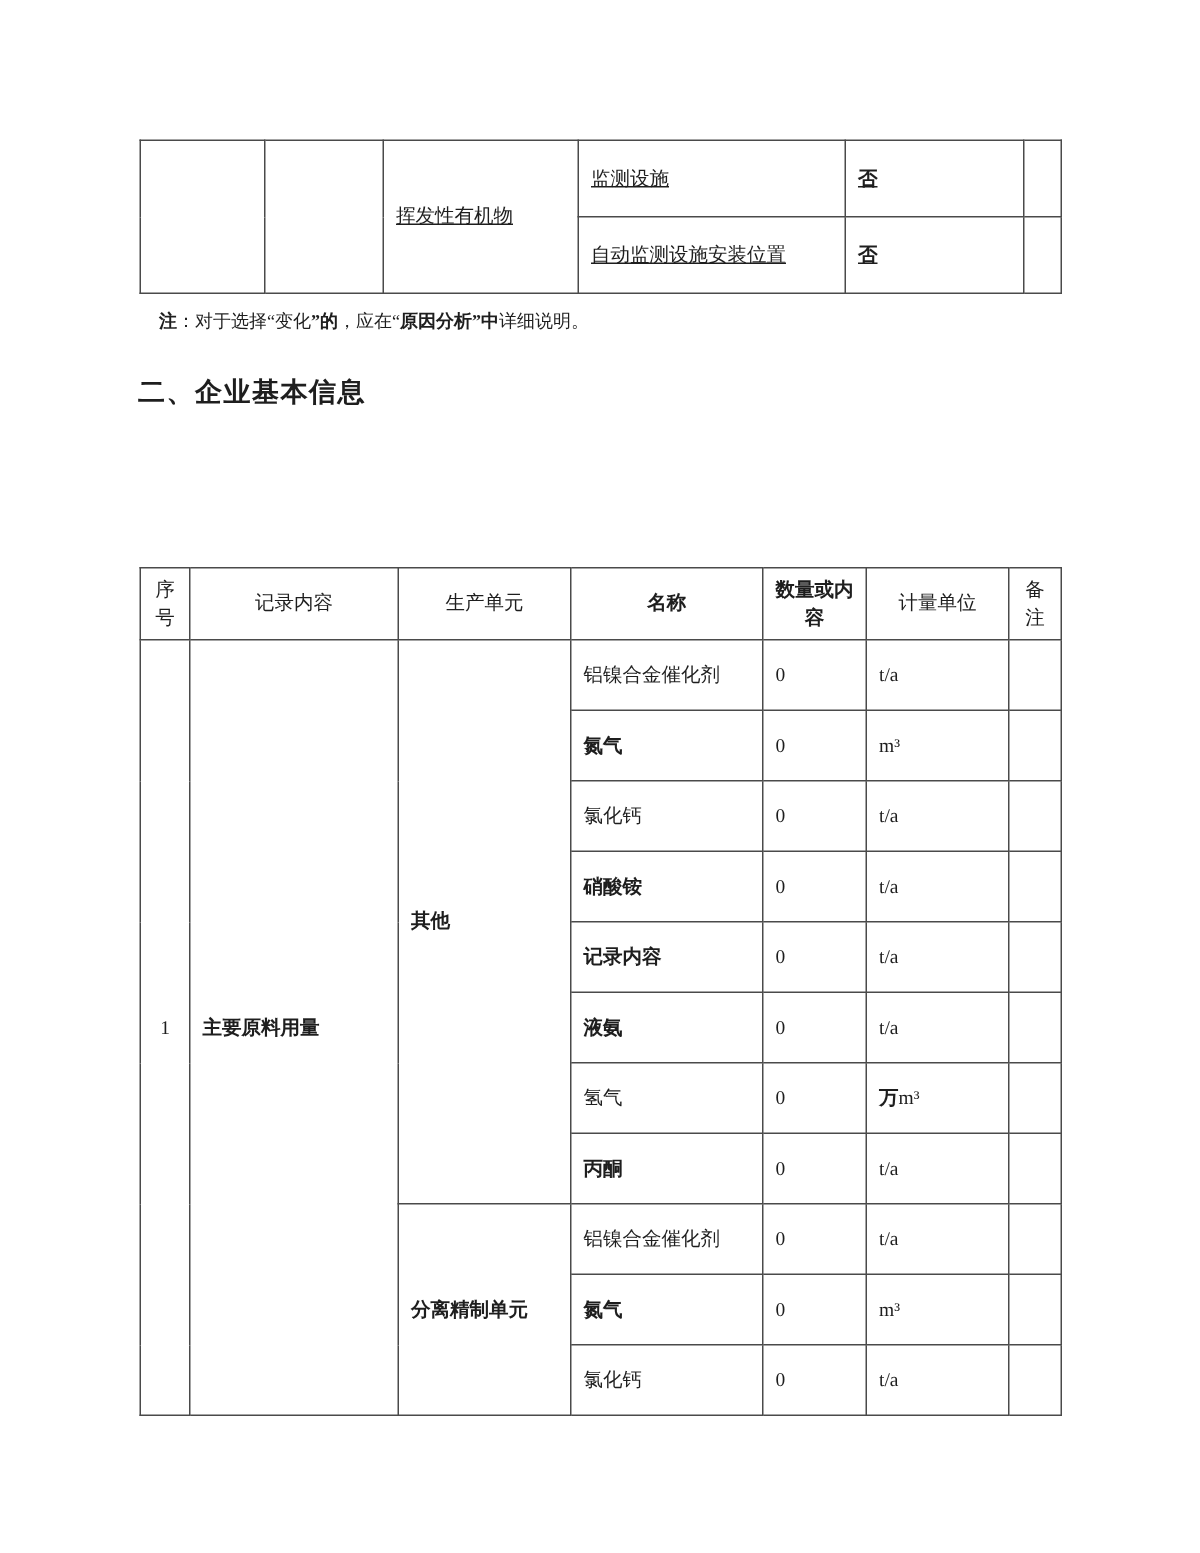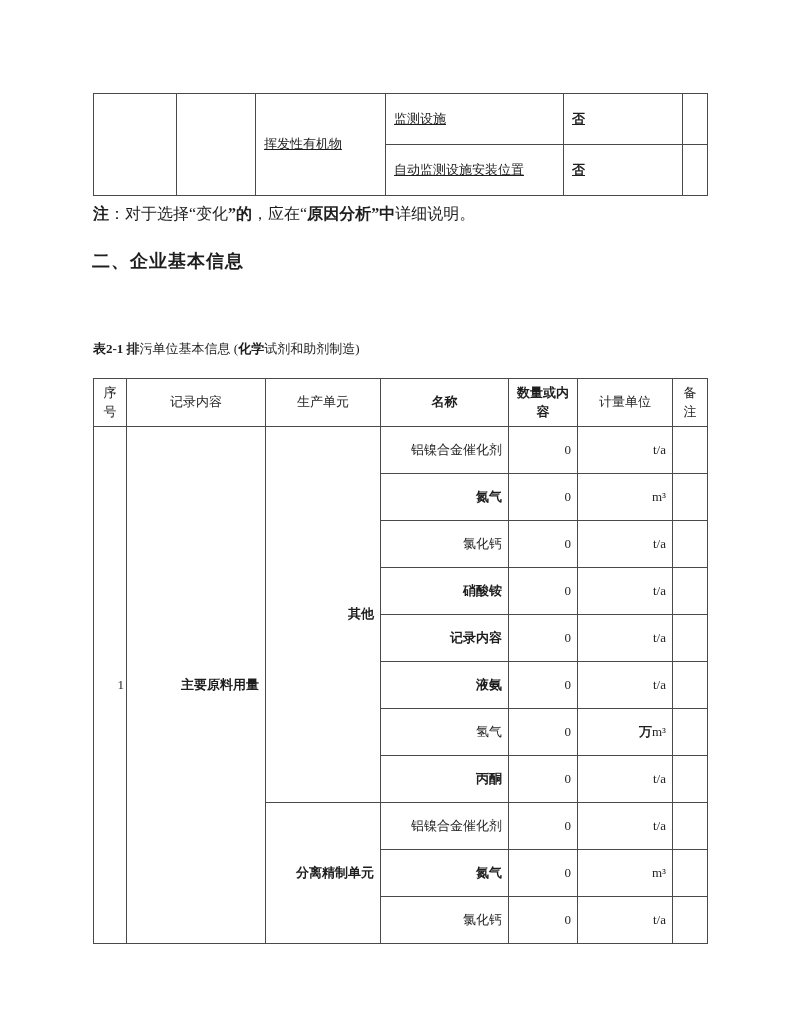--- a/index.html
+++ b/index.html
@@ -11,29 +11,29 @@
   td,th{
     border:1px solid #4a4a4a;font-size:13px;font-weight:400;vertical-align:middle;
     padding:2px 6px;overflow:hidden;line-height:1.45;text-align:left;
   }
   .bold{font-weight:700;}
   .c{text-align:center;padding:2px 2px;}
   .l{padding-left:8px;}
   .narrow{display:inline-block;width:1em;word-break:break-all;}
   .top-table{position:absolute;left:93px;top:93px;width:614px;}
   .top-table td{height:46px;text-decoration:underline;}
-  .note{position:absolute;left:93px;top:204px;font-size:16px;line-height:20px;white-space:nowrap;}
+  .note{position:absolute;left:106px;top:204px;font-size:12px;line-height:20px;white-space:nowrap;}
   .heading{
     position:absolute;left:92px;top:249px;font-size:18px;font-weight:700;
     font-family:"Liberation Sans","DejaVu Sans",sans-serif;letter-spacing:1px;
   }
   .caption{position:absolute;left:93px;top:339px;font-size:13px;line-height:20px;white-space:nowrap;}
   .main-table{position:absolute;left:93px;top:378px;width:614px;}
   .main-table thead th{height:43px;text-align:center;padding:2px 4px;}
-  .main-table tbody td{height:42px;text-align:right;}
+  .main-table tbody td{height:42px;}
 </style>
 </head>
 <body>
 
 <div class="page">
 
   <table class="top-table">
     <colgroup>
       <col style="width:83px">
         <col style="width:79px">
@@ -56,21 +56,20 @@
         <td class="l bold">否</td>
         <td></td>
       </tr>
     </tbody>
   </table>
 
   <div class="note"><span class="bold">注</span><span>：对于选择“变化</span><span class="bold">”的</span><span>，应在“</span><span class="bold">原因分析”中</span><span>详细说明。</span></div>
 
   <div class="heading">二、企业基本信息</div>
 
-  <div class="caption"><span class="bold">表2-1 排</span><span>污单位基本信息 (</span><span class="bold">化学</span><span>试剂和助剂制造)</span></div>
 
   <table class="main-table">
     <colgroup>
       <col style="width:33px">
         <col style="width:139px">
         <col style="width:115px">
       <col style="width:128px">
         <col style="width:69px">
         <col style="width:95px">
         <col style="width:35px">

